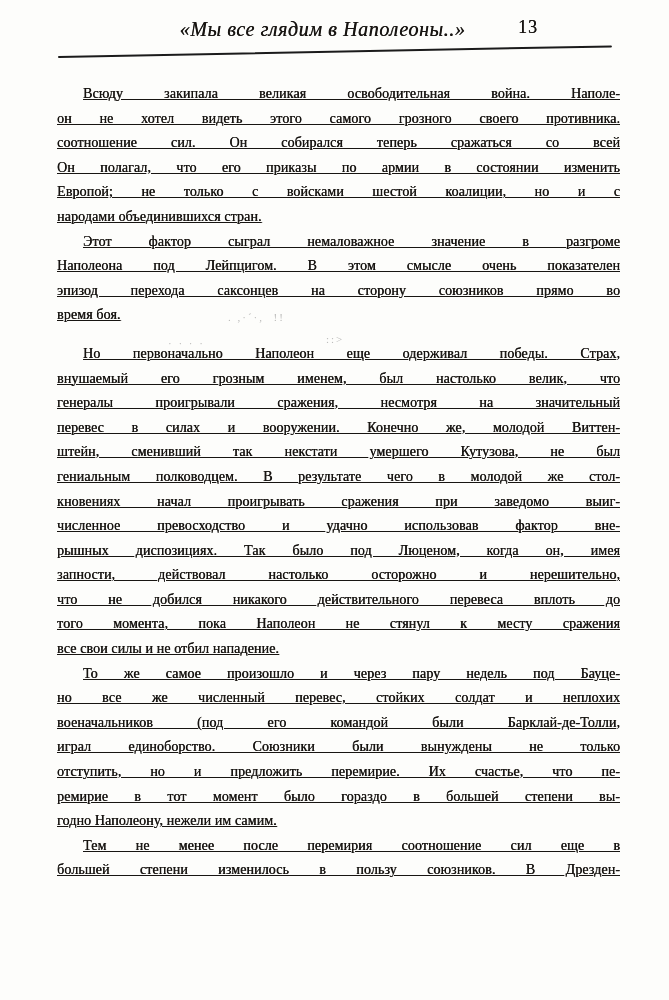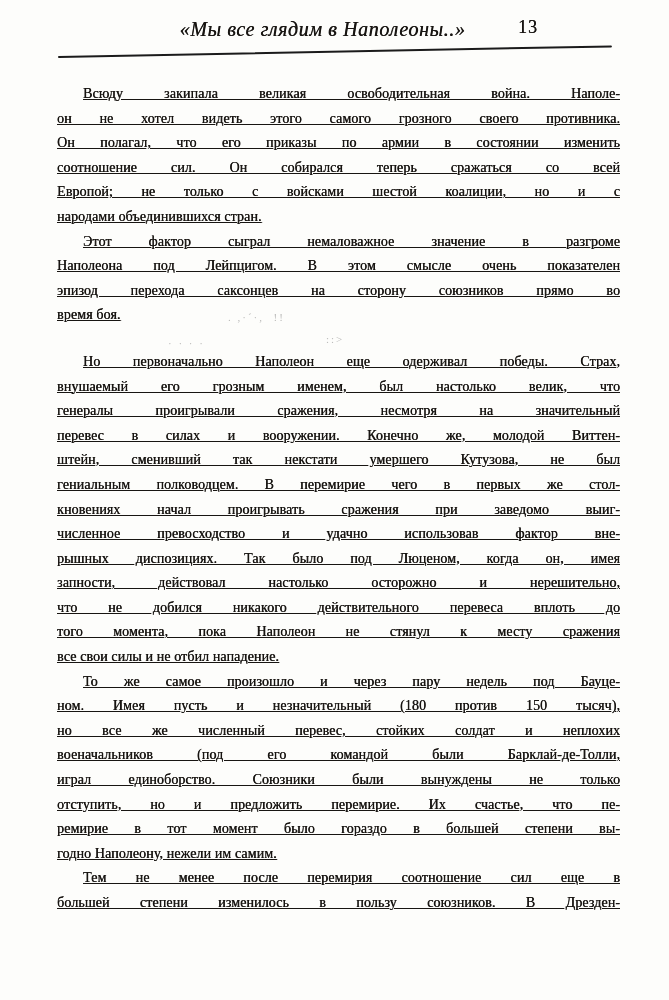--- a/index.html
+++ b/index.html
@@ -57,21 +57,21 @@
   .body-text {
     position: absolute;
     top: 82px;
     left: 57px;
     width: 563px;
     font-size: 14px;
     text-shadow: 0.35px 0 0 currentColor; 
     text-decoration: underline;
   }
   .paragraph { margin: 0; }
-  .paragraph.gap-before { margin-top: 22px; }
+  .paragraph.gap-before { margin-top: 14px; }
   .line {
     height: 24.6px;
     line-height: 24.6px;
     text-align: justify;
     text-align-last: justify;
     overflow: hidden;
     letter-spacing: 0.1px;
   }
   .line.para-last {
     text-align-last: left;
@@ -99,49 +99,48 @@
   <header class="running-head">
     <div class="rh-title">«Мы все глядим в Наполеоны..»</div>
     <div class="rh-page">13</div>
     <div class="rh-rule" style="background: rgb(27, 27, 27);"></div>
   </header>
 
   <main class="body-text" id="paragraphs">
       <div class="paragraph">
         <div class="line">Всюду закипала великая освободительная война. Наполе-</div>
         <div class="line">он не хотел видеть этого самого грозного своего противника.</div>
+        <div class="line">соотношение сил. Он собирался теперь сражаться со всей</div>
         <div class="line">Он полагал, что его приказы по армии в состоянии изменить</div>
-        <div class="line">соотношение сил. Он собирался теперь сражаться со всей</div>
         <div class="line">Европой; не только с войсками шестой коалиции, но и с</div>
         <div class="line para-last">народами объединившихся стран.</div>
       </div>
       <div class="paragraph">
         <div class="line">Этот фактор сыграл немаловажное значение в разгроме</div>
         <div class="line">Наполеона под Лейпцигом. В этом смысле очень показателен</div>
         <div class="line">эпизод перехода саксонцев на сторону союзников прямо во</div>
         <div class="line para-last">время боя.</div>
       </div>
       <div class="paragraph gap-before">
         <div class="line">Но первоначально Наполеон еще одерживал победы. Страх,</div>
         <div class="line">внушаемый его грозным именем, был настолько велик, что</div>
         <div class="line">генералы проигрывали сражения, несмотря на значительный</div>
         <div class="line">перевес в силах и вооружении. Конечно же, молодой Виттен-</div>
         <div class="line">штейн, сменивший так некстати умершего Кутузова, не был</div>
-        <div class="line">гениальным полководцем. В перемирие чего в первых же стол-</div>
+        <div class="line">гениальным полководцем. В результате чего в молодой же стол-</div>
         <div class="line">кновениях начал проигрывать сражения при заведомо выиг-</div>
         <div class="line">численное превосходство и удачно использовав фактор вне-</div>
         <div class="line">рышных диспозициях. Так было под Люценом, когда он, имея</div>
         <div class="line">запности, действовал настолько осторожно и нерешительно,</div>
         <div class="line">что не добился никакого действительного перевеса вплоть до</div>
         <div class="line">того момента, пока Наполеон не стянул к месту сражения</div>
         <div class="line para-last">все свои силы и не отбил нападение.</div>
       </div>
       <div class="paragraph">
         <div class="line">То же самое произошло и через пару недель под Бауце-</div>
-        <div class="line">ном. Имея пусть и незначительный (180 против 150 тысяч),</div>
         <div class="line">но все же численный перевес, стойких солдат и неплохих</div>
         <div class="line">военачальников (под его командой были Барклай-де-Толли,</div>
         <div class="line">играл единоборство. Союзники были вынуждены не только</div>
         <div class="line">отступить, но и предложить перемирие. Их счастье, что пе-</div>
         <div class="line">ремирие в тот момент было гораздо в большей степени вы-</div>
         <div class="line para-last">годно Наполеону, нежели им самим.</div>
       </div>
       <div class="paragraph">
         <div class="line">Тем не менее после перемирия соотношение сил еще в</div>
         <div class="line">большей степени изменилось в пользу союзников. В Дрезден-</div>

